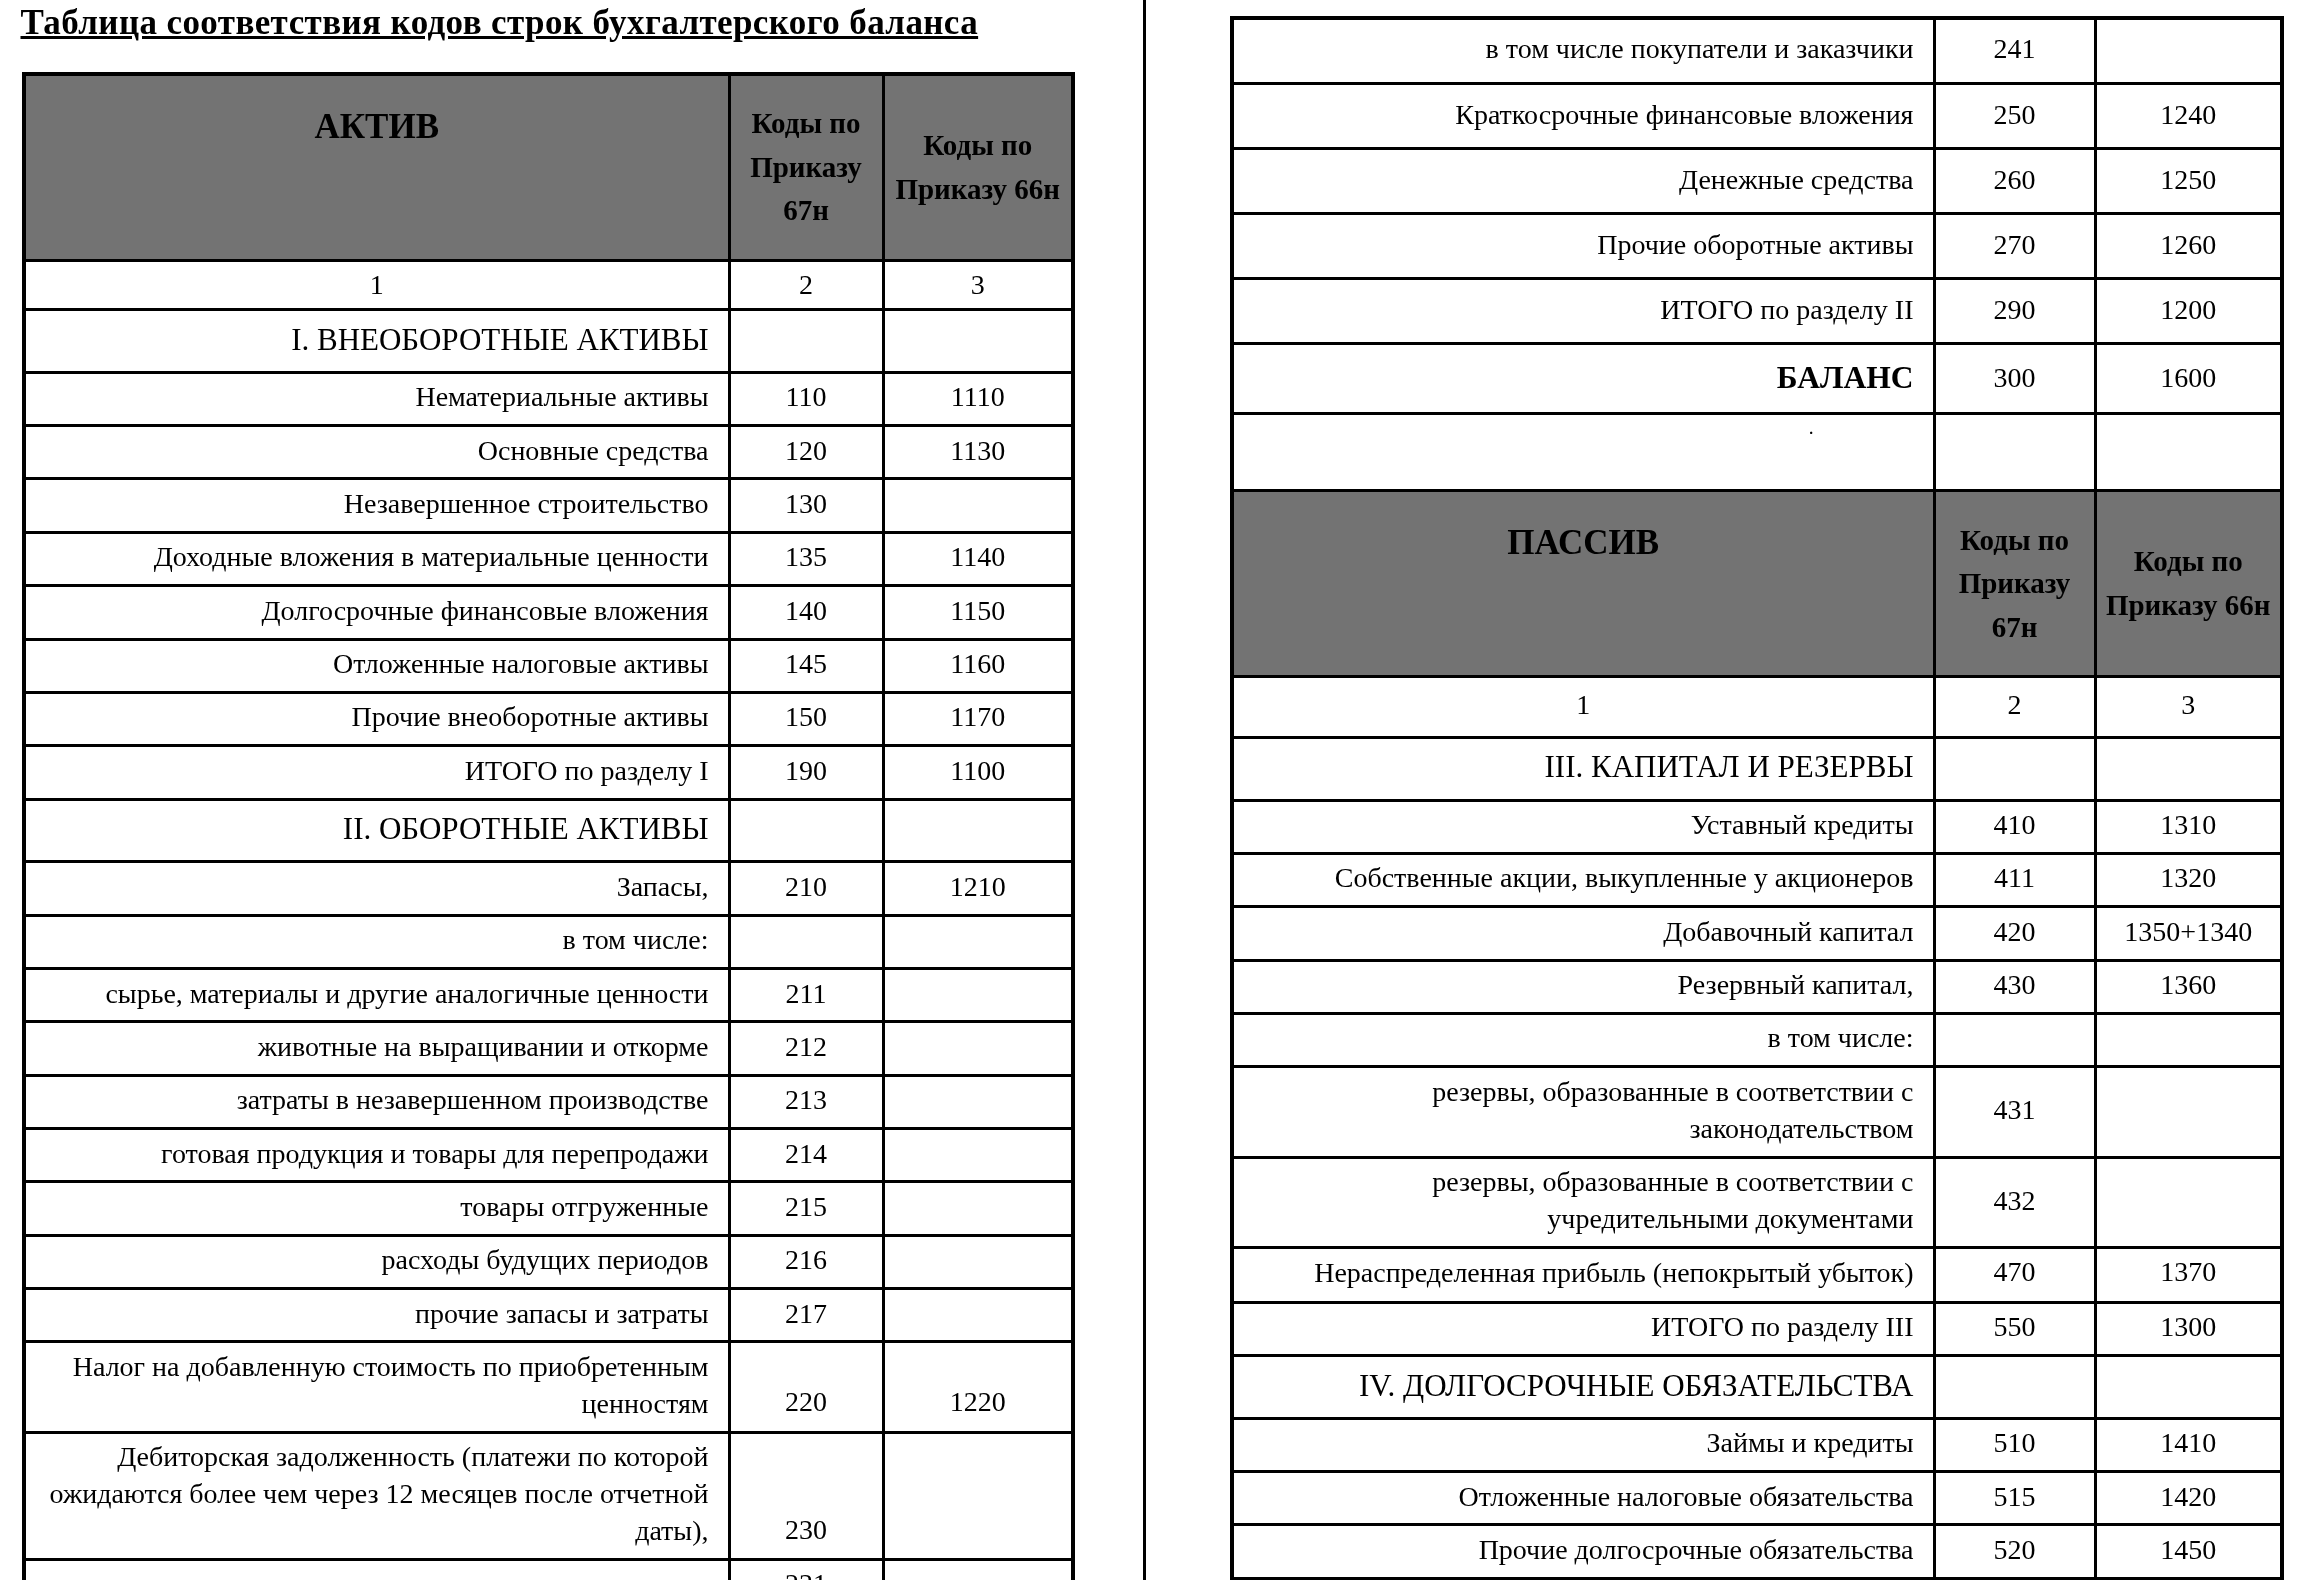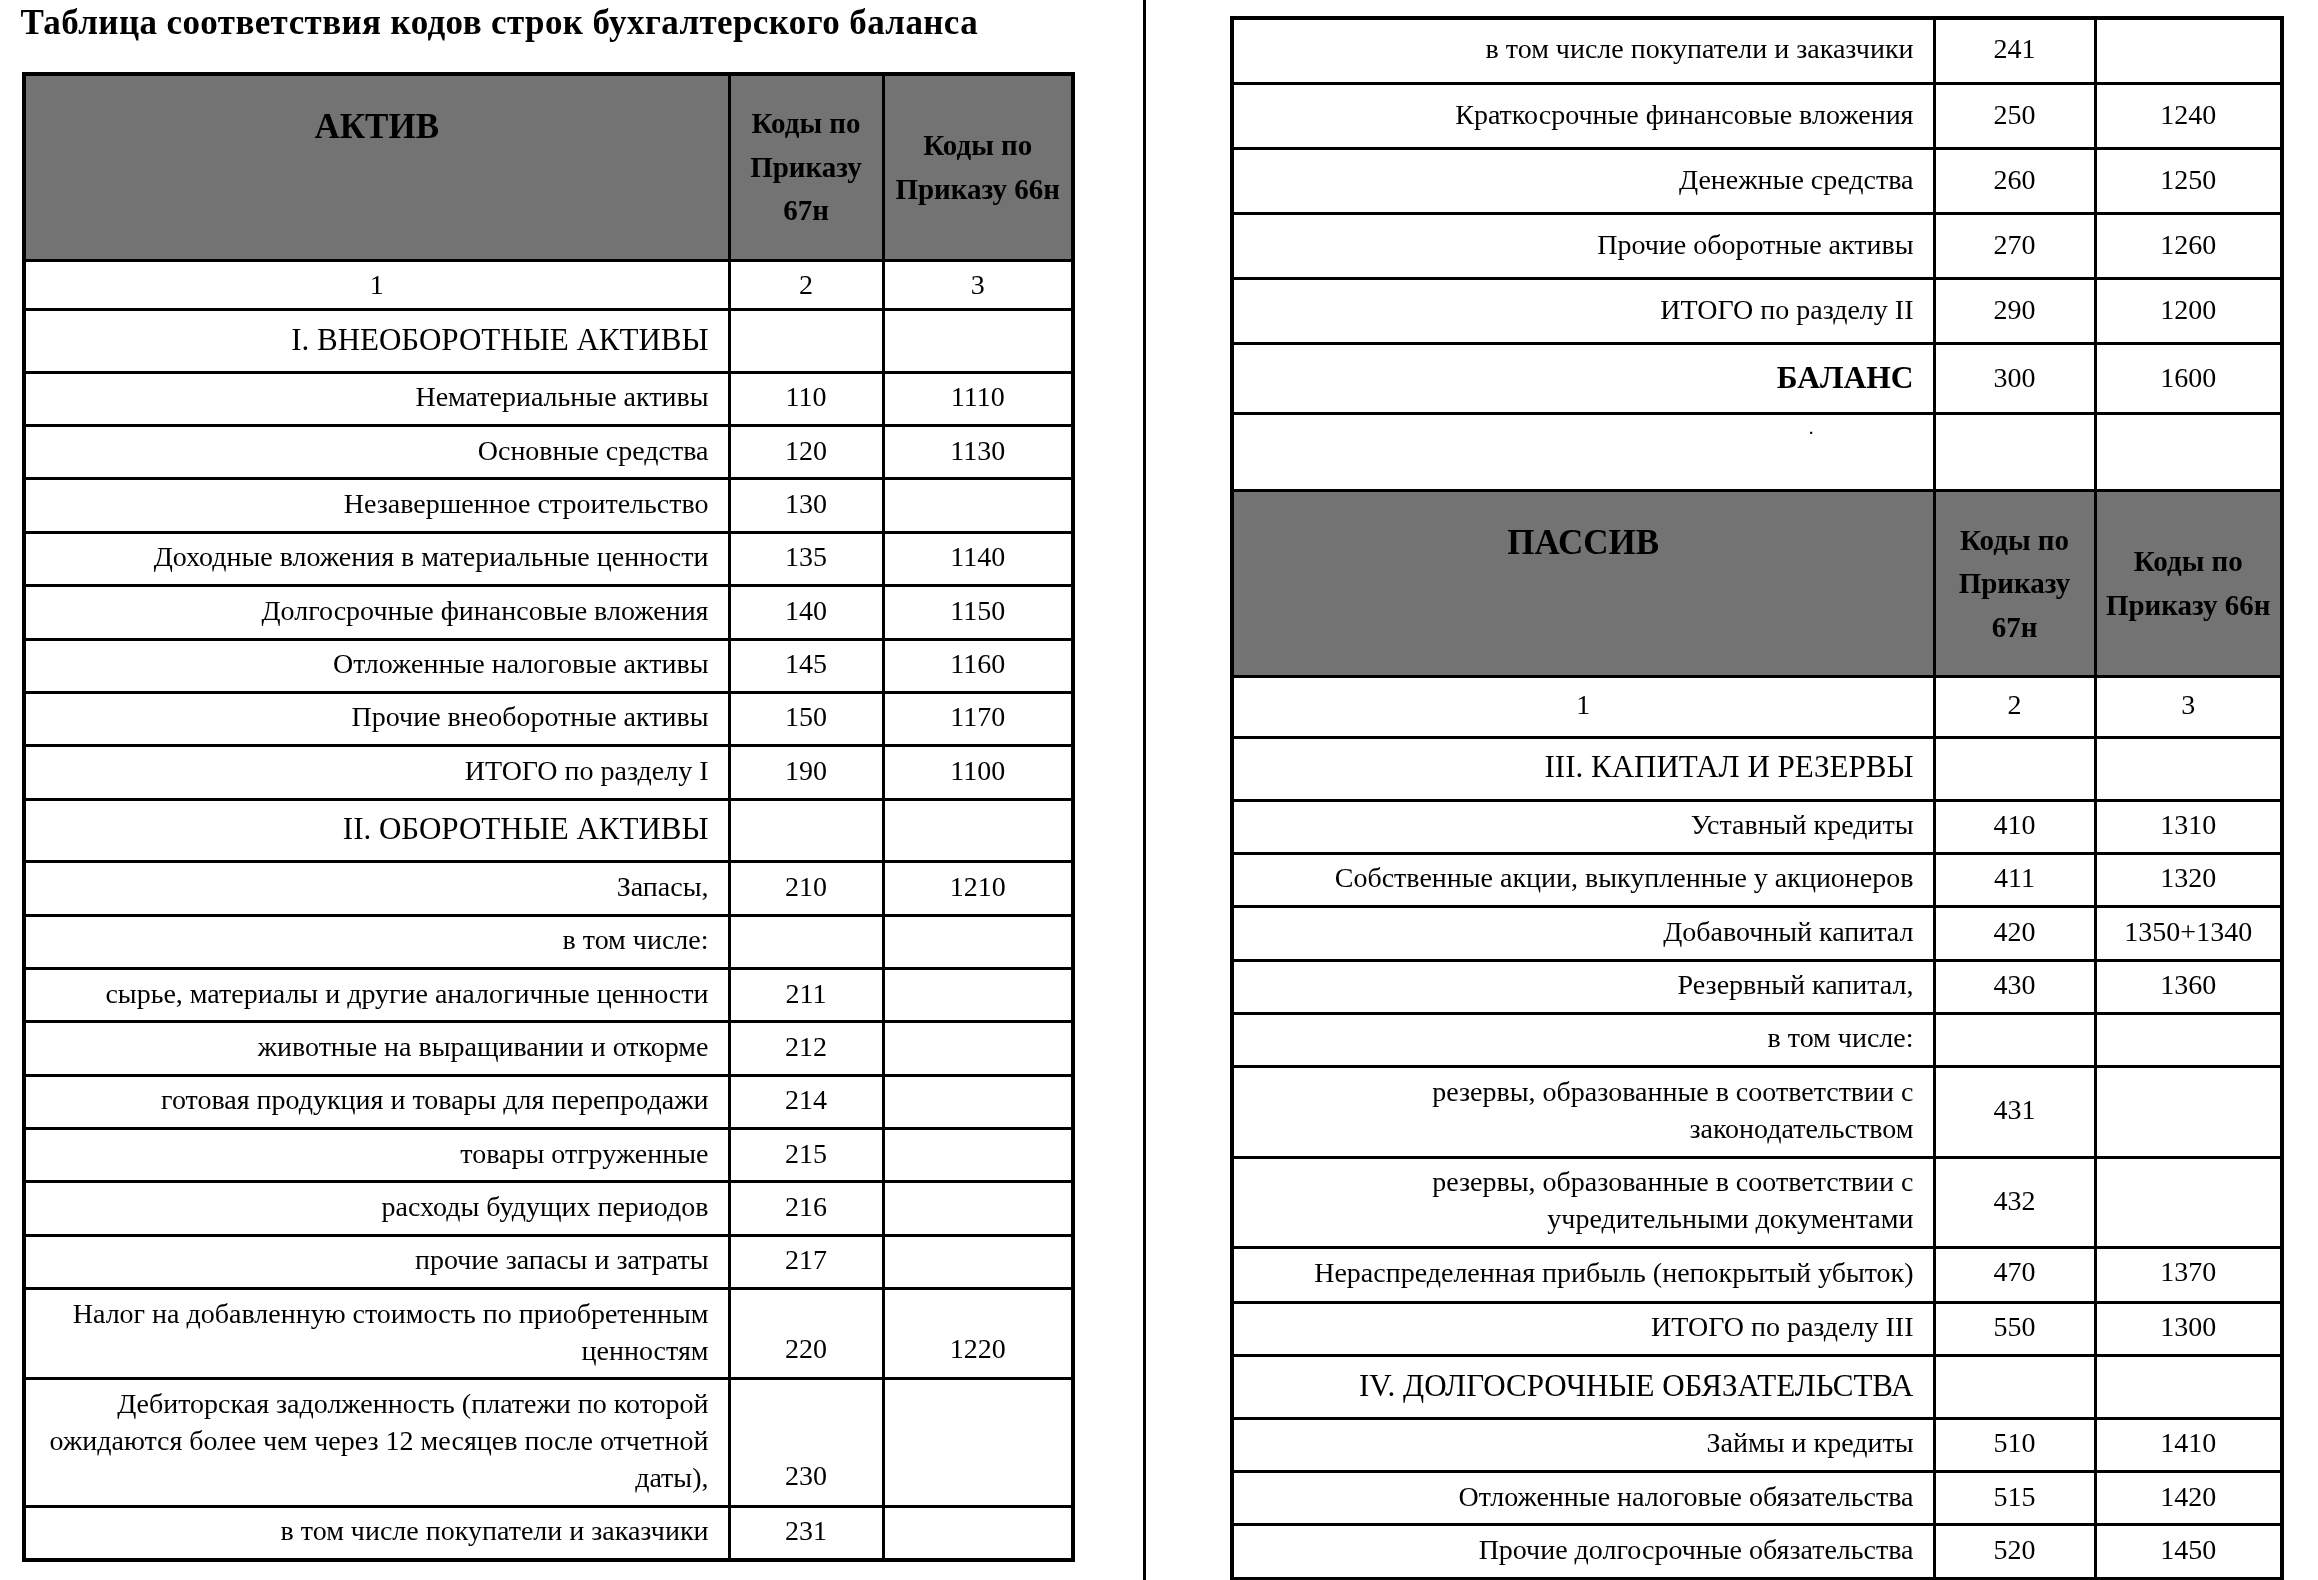--- a/index.html
+++ b/index.html
@@ -3,21 +3,21 @@
 <meta charset="utf-8">
 <style>
   html, body { margin:0; padding:0; }
   body {
     width:2319px; height:1581px; background:#ffffff; color:#000;
     font-family:"Liberation Serif","DejaVu Serif",serif;
     position:relative; overflow:hidden;
   }
   .title {
     position:absolute; top:3.1px; left:20.5px; margin:0;
-    font-size:35px; font-weight:700; letter-spacing:0.4px;
+    font-size:35px; font-weight:700; letter-spacing:0.4px;text-decoration:underline;
   }
   .fold-divider {
     position:absolute; left:1143px; top:0; width:3.1px; height:1581px;
     background:#000;
   }
   table.tbl {
     position:absolute; border-collapse:collapse; table-layout:fixed;
     background:#fff; border:4.7px solid #000;
   }
   table.tbl.left  { left:22px;  top:72px; width:1049px; }
@@ -143,20 +143,25 @@
         <td class="code">211</td>
         <td class="code"></td>
       </tr>
 
       <tr class="row">
         <td class="label">животные на выращивании и откорме</td>
         <td class="code">212</td>
         <td class="code"></td>
       </tr>
 
+      <tr class="row">
+        <td class="label">затраты в незавершенном производстве</td>
+        <td class="code">213</td>
+        <td class="code"></td>
+      </tr>
 
       <tr class="row">
         <td class="label">готовая продукция и товары для перепродажи</td>
         <td class="code">214</td>
         <td class="code"></td>
       </tr>
 
       <tr class="row">
         <td class="label">товары отгруженные</td>
         <td class="code">215</td>

